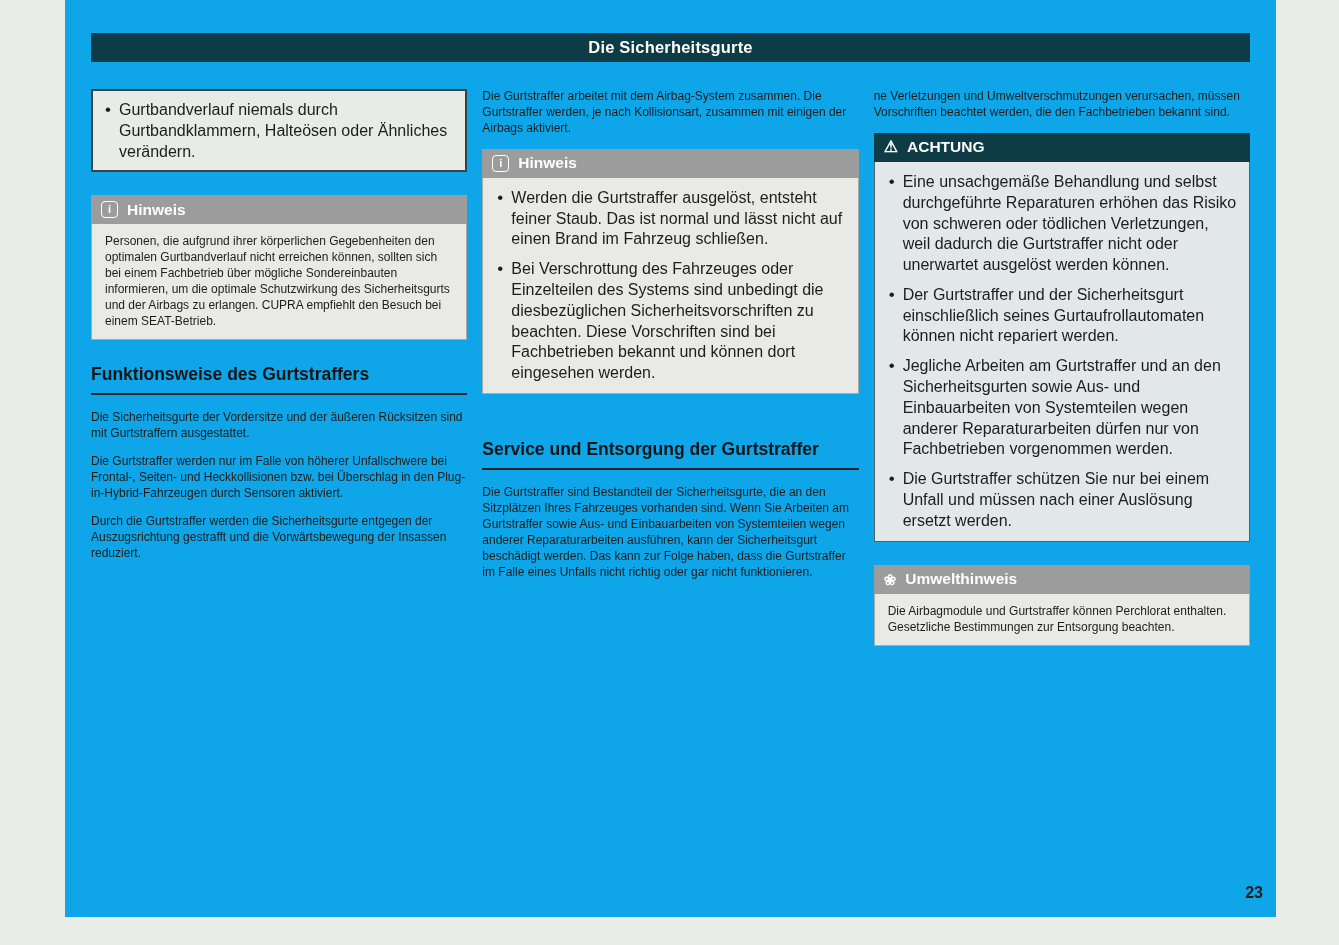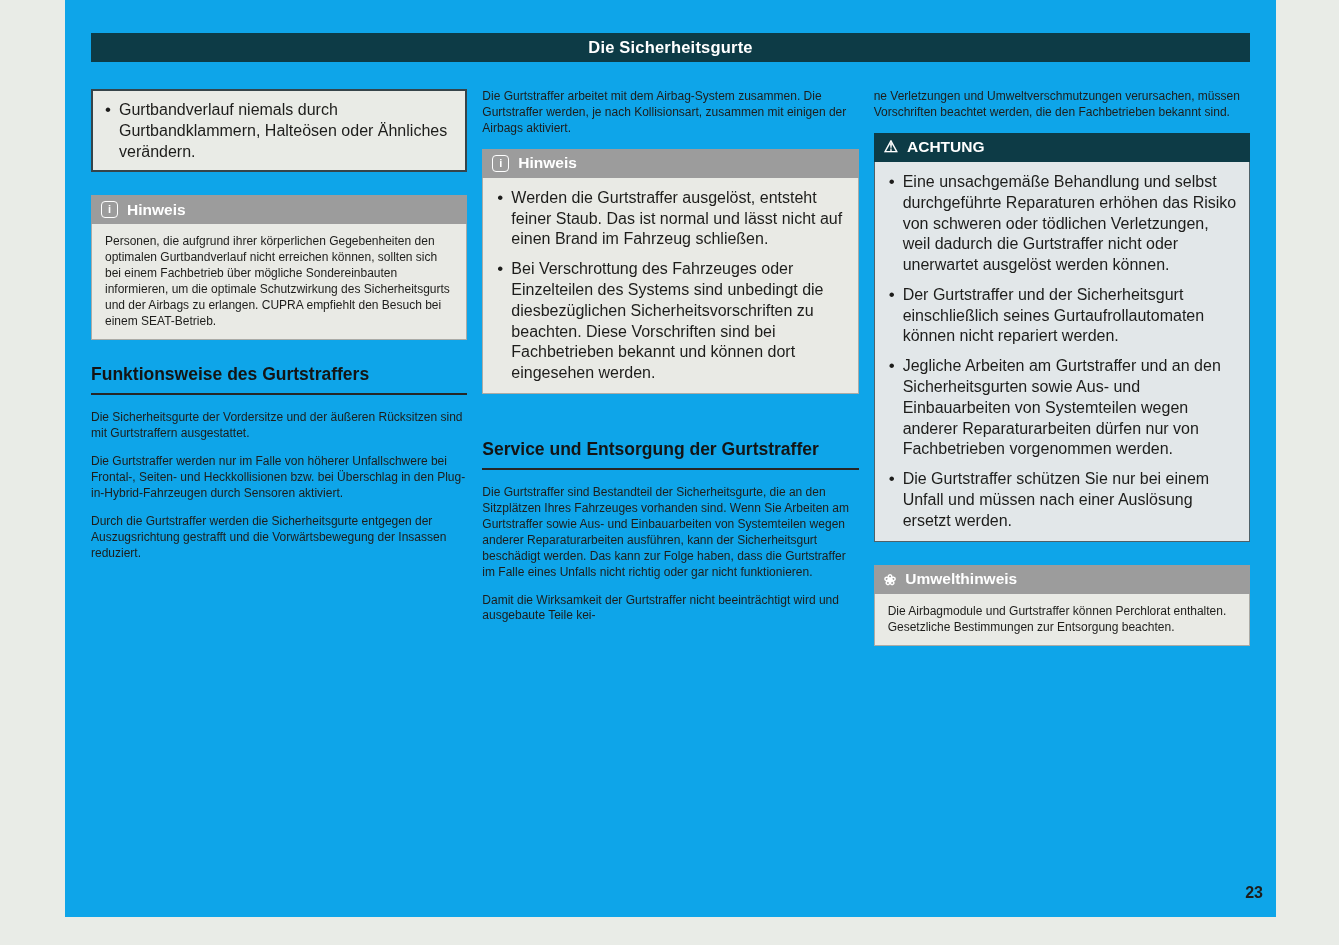--- a/index.html
+++ b/index.html
@@ -150,21 +150,20 @@
           <ul class="bullets">
             <li>Werden die Gurtstraffer ausgelöst, entsteht feiner Staub. Das ist normal und lässt nicht auf einen Brand im Fahrzeug schließen.</li>
             <li>Bei Verschrottung des Fahrzeuges oder Einzelteilen des Systems sind unbedingt die diesbezüglichen Sicherheitsvorschriften zu beachten. Diese Vorschriften sind bei Fachbetrieben bekannt und können dort eingesehen werden.</li>
           </ul>
         </div>
       </div>
 
       <h2 class="subsection-title mt-lg">Service und Entsorgung der Gurtstraffer</h2>
 
       <p class="body">Die Gurtstraffer sind Bestandteil der Sicherheitsgurte, die an den Sitzplätzen Ihres Fahrzeuges vorhanden sind. Wenn Sie Arbeiten am Gurtstraffer sowie Aus- und Einbauarbeiten von Systemteilen wegen anderer Reparaturarbeiten ausführen, kann der Sicherheitsgurt beschädigt werden. Das kann zur Folge haben, dass die Gurtstraffer im Falle eines Unfalls nicht richtig oder gar nicht funktionieren.</p>
-      <p class="body">Damit die Wirksamkeit der Gurtstraffer nicht beeinträchtigt wird und ausgebaute Teile kei-</p>
     </div>
 
     <div class="col">
       <p class="body">ne Verletzungen und Umweltverschmutzungen verursachen, müssen Vorschriften beachtet werden, die den Fachbetrieben bekannt sind.</p>
 
       <div class="warn-box mt-box">
         <div class="box-header">
           <span class="warning-icon">⚠</span>
           <span>ACHTUNG</span>
         </div>

